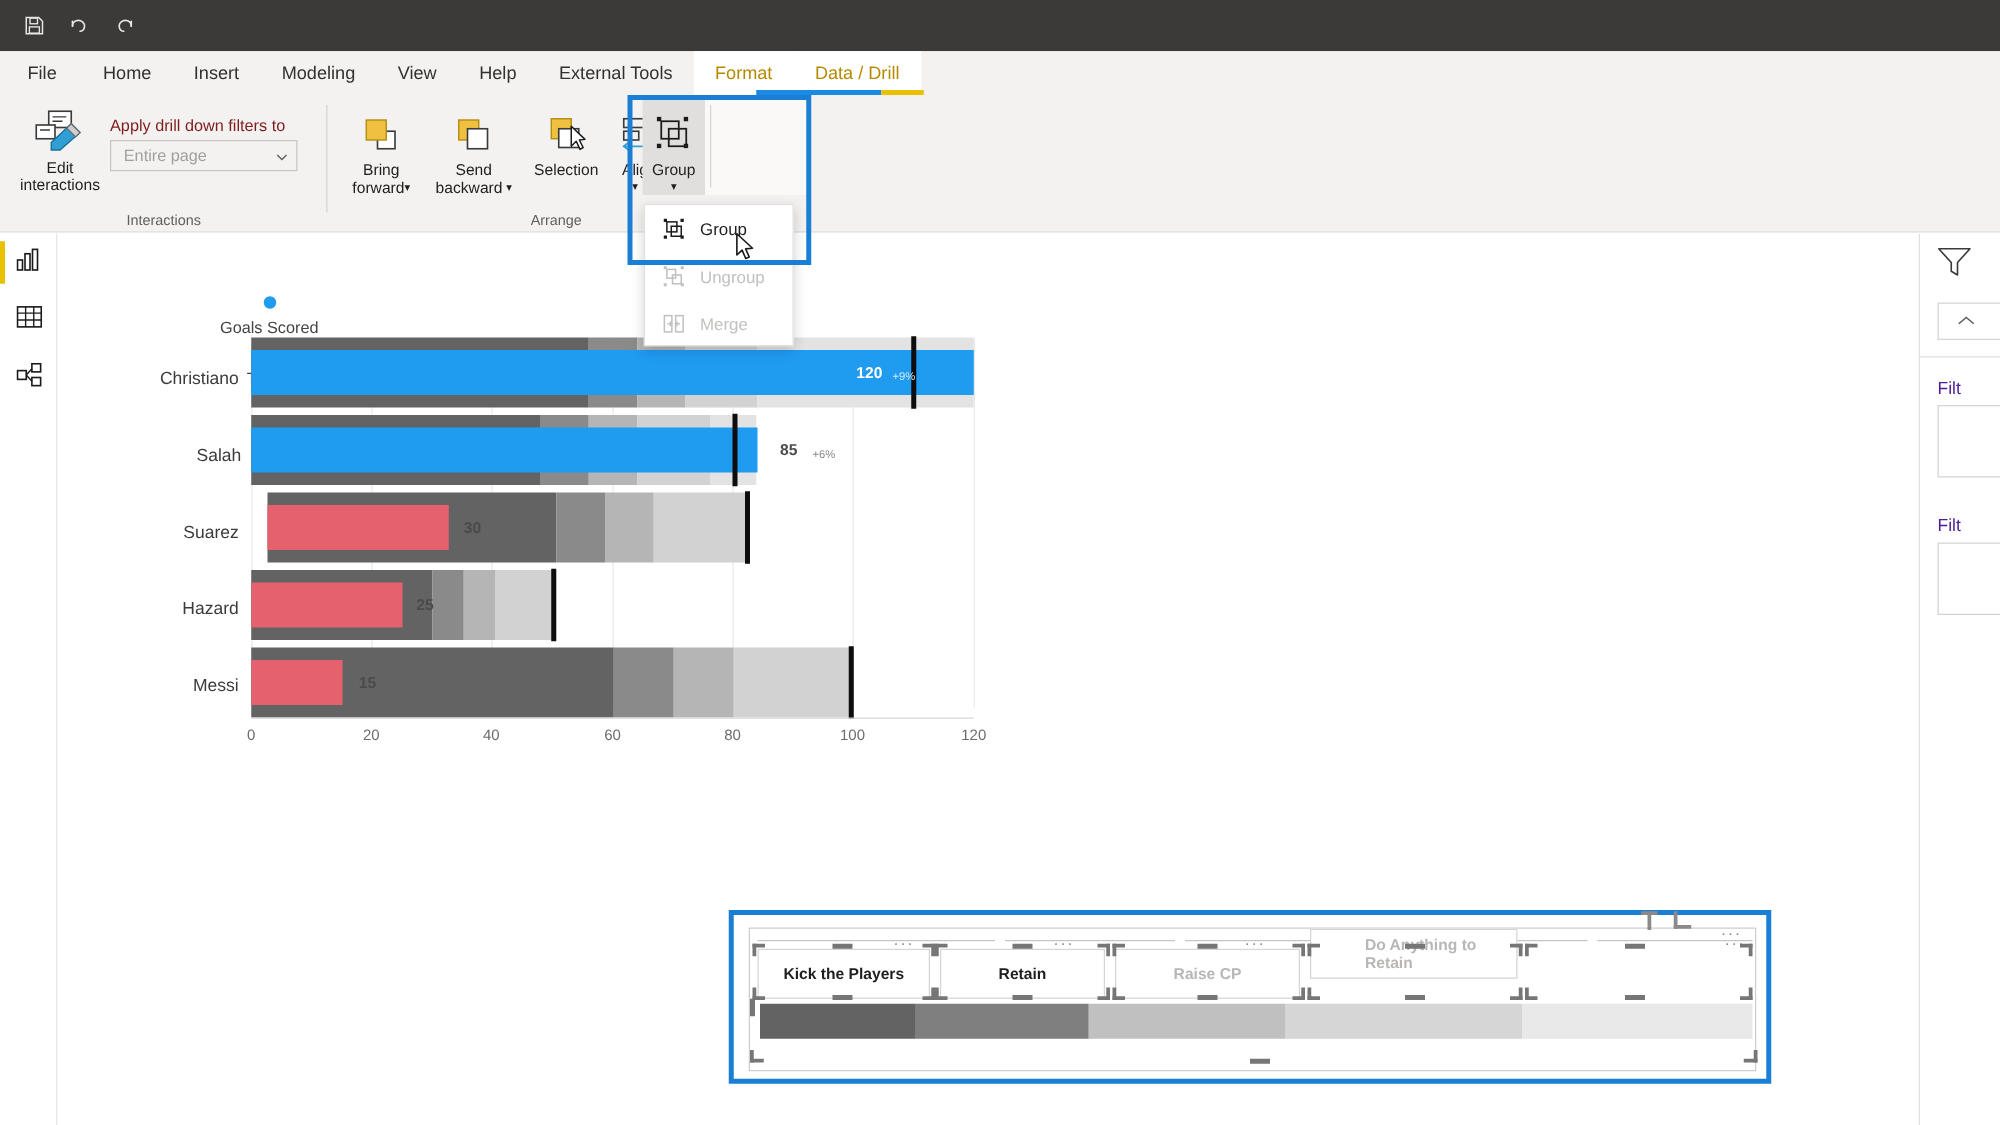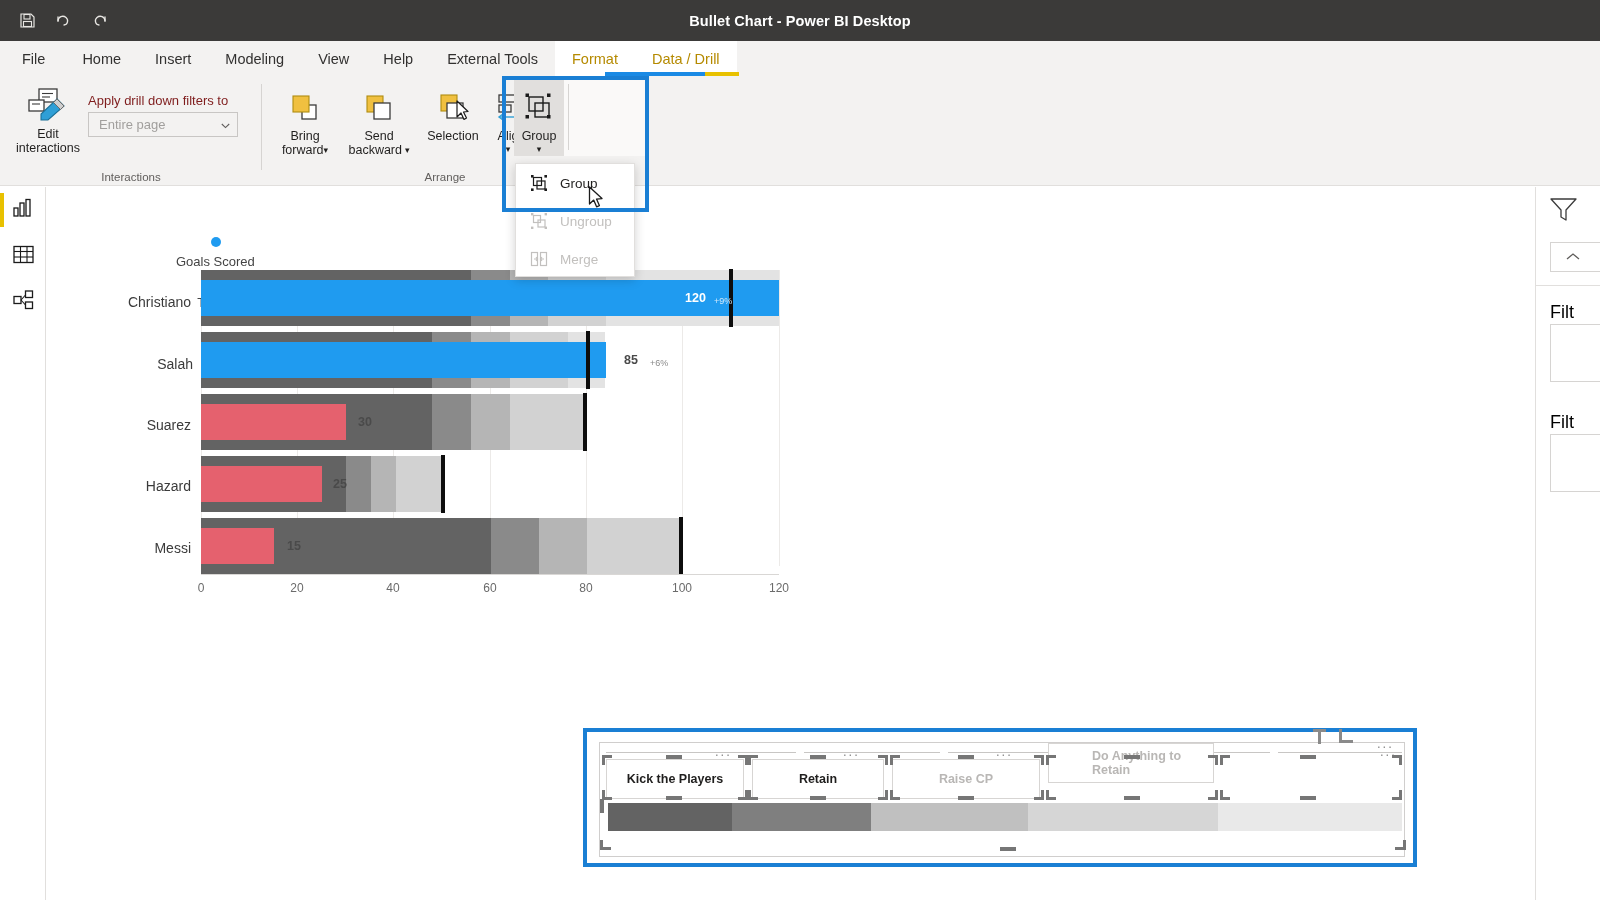--- a/index.html
+++ b/index.html
@@ -165,21 +165,21 @@
 
   
   .rightpane {
     position: absolute; left: 1535px; top: 187px; width: 65px; height: 713px;
     background: #ffffff; border-left: 1px solid #e1dfdd;
   }
   .rp-head { position: absolute; left: 14px; top: 10px; }
   .rp-box {
     position: absolute; left: 14px; border: 1px solid #d6d4d2; background: #ffffff;
   }
-  .rp-txt { position: absolute; font-size: 18px; color: #000000; }
+  .rp-txt { position: absolute; font-size: 14px; color: #4c1d95; }
   .rp-divider { position: absolute; left: 0; width: 65px; height: 1px; background: #e1dfdd; }
 </style>
 </head>
 <body>
 
 <div class="titlebar">
   <div class="qat">
     <div class="qat-btn">
       <svg width="17" height="17" viewBox="0 0 17 17">
           <path d="M2 2h10l3 3v10H2z" fill="none" stroke="#e8e6e3" stroke-width="1.2"></path>
@@ -193,21 +193,20 @@
           <path d="M4 9 L4 5" stroke="#e8e6e3" stroke-width="1.3" stroke-linecap="round"></path>
         </svg>
     </div>
     <div class="qat-btn">
       <svg width="19" height="17" viewBox="0 0 19 17">
           <path d="M15 9 C15 4.5 10 3 7 5.5 C4 8 5.5 13 9 13" fill="none" stroke="#e8e6e3" stroke-width="1.3" stroke-linecap="round"></path>
           <path d="M15 9 L15 5" stroke="#e8e6e3" stroke-width="1.3" stroke-linecap="round"></path>
         </svg>
     </div>
   </div>
-  <div class="title-text">Bullet Chart - Power BI Desktop</div>
 </div>
 
 <div class="tabstrip">
   <div class="tab file">File</div>
   <div class="tab">Home</div>
   <div class="tab">Insert</div>
   <div class="tab">Modeling</div>
   <div class="tab">View</div>
   <div class="tab">Help</div>
   <div class="tab">External Tools</div>
@@ -449,21 +448,21 @@
         <div class="seg" style="left:270px; width:39px;  background:#b5b5b5;"></div>
         <div class="seg" style="left:309px; width:58px;  background:#d2d2d2;"></div>
         <div class="seg" style="left:367px; width:37px;  background:#e3e3e3;"></div>
         <div class="measure" style="left:0; top:10px; width:405px; height:36px; background:#1f9bf0;"></div>
         <div class="targetline" style="left:385px; top:-1px; height:58px;"></div>
         <div class="valuelab" style="left:423px; top:21px;">85</div>
         <div class="pctlab" style="left:449px; top:26px;">+6%</div>
       </div>
 
       <div class="cat-label" style="top:147px; right:650px;">Suarez</div>
-      <div class="rowbox" style="left:80px; top:124px; width:386px; height:56px;text-align:center;">
+      <div class="rowbox" style="left:93px; top:124px; width:386px; height:56px;text-align:center;">
         <div class="seg" style="left:0;     width:231px; background:#636363;"></div>
         <div class="seg" style="left:231px; width:39px;  background:#8a8a8a;"></div>
         <div class="seg" style="left:270px; width:39px;  background:#b5b5b5;"></div>
         <div class="seg" style="left:309px; width:77px;  background:#d2d2d2;"></div>
         <div class="measure" style="left:0; top:10px; width:145px; height:36px; background:#e5616e;"></div>
         <div class="targetline" style="left:382px; top:-1px; height:58px;"></div>
         <div class="valuelab" style="left:157px; top:21px;">30</div>
       </div>
 
       <div class="cat-label" style="top:208px; right:650px;">Hazard</div>

